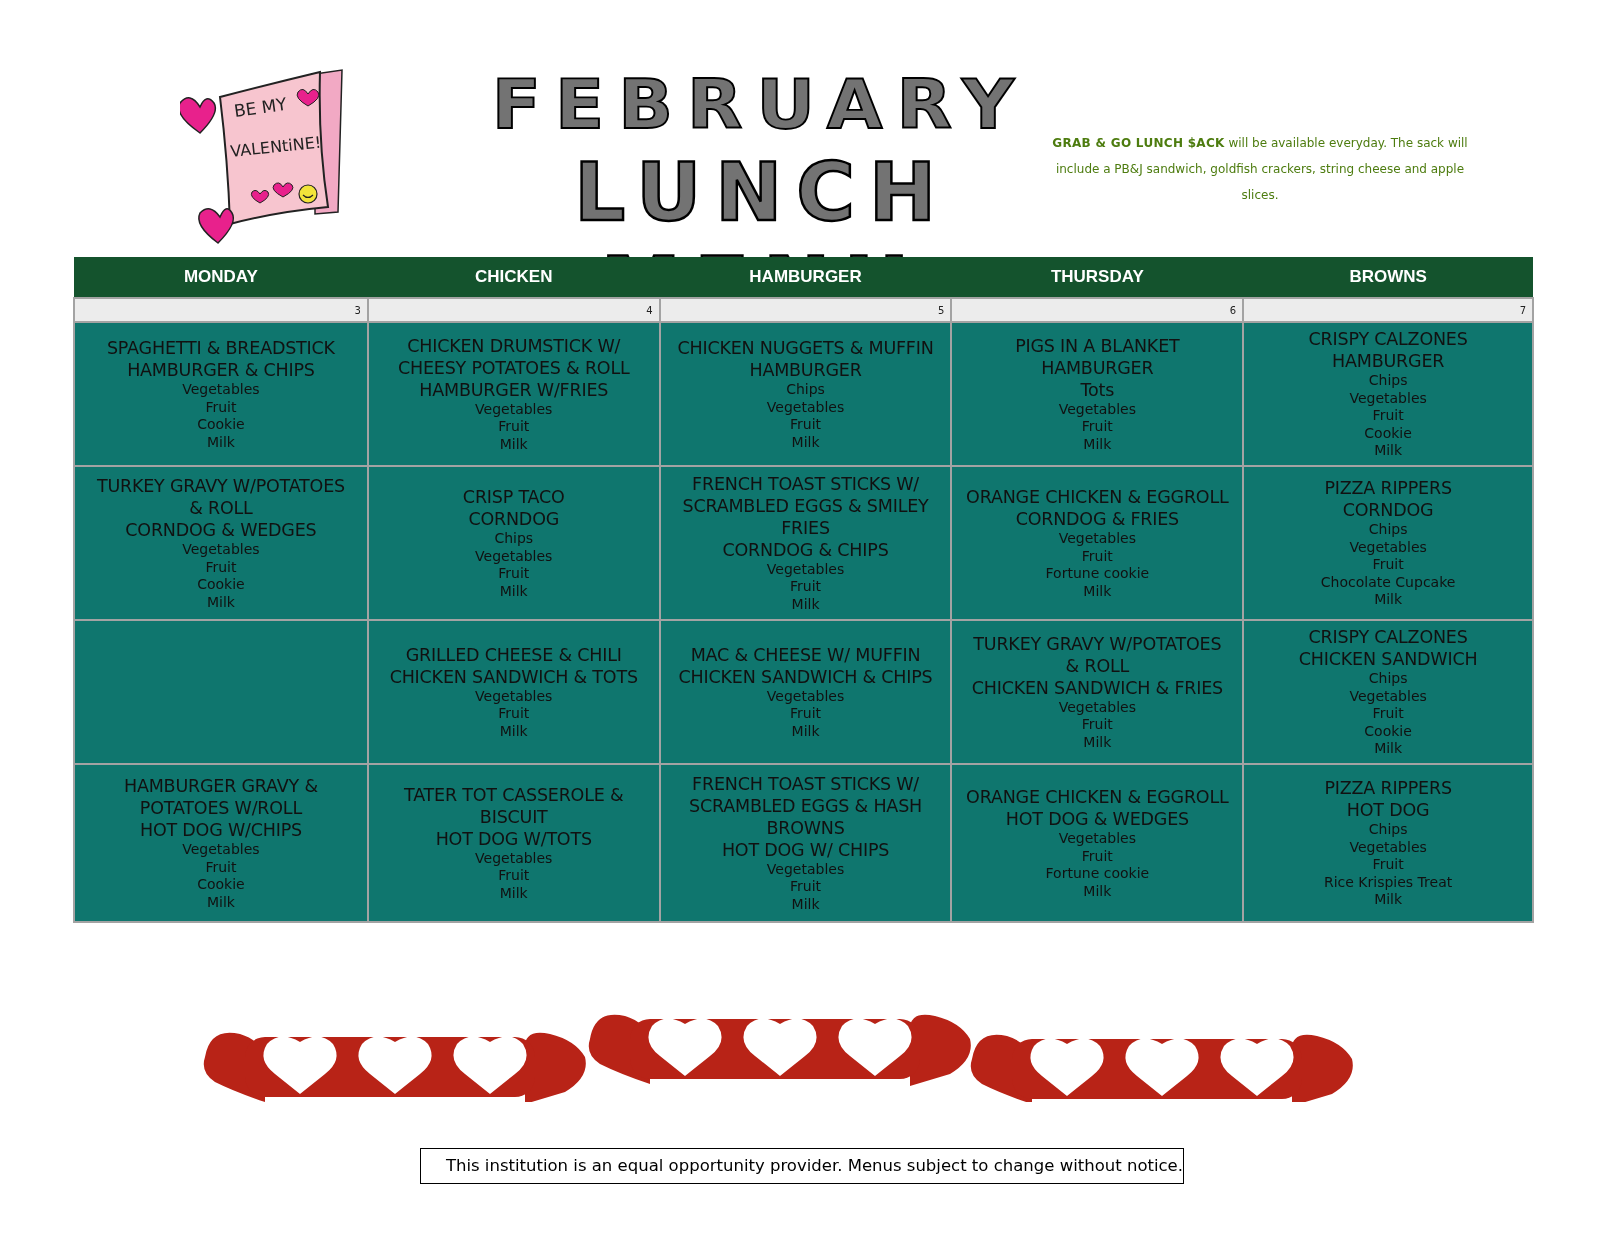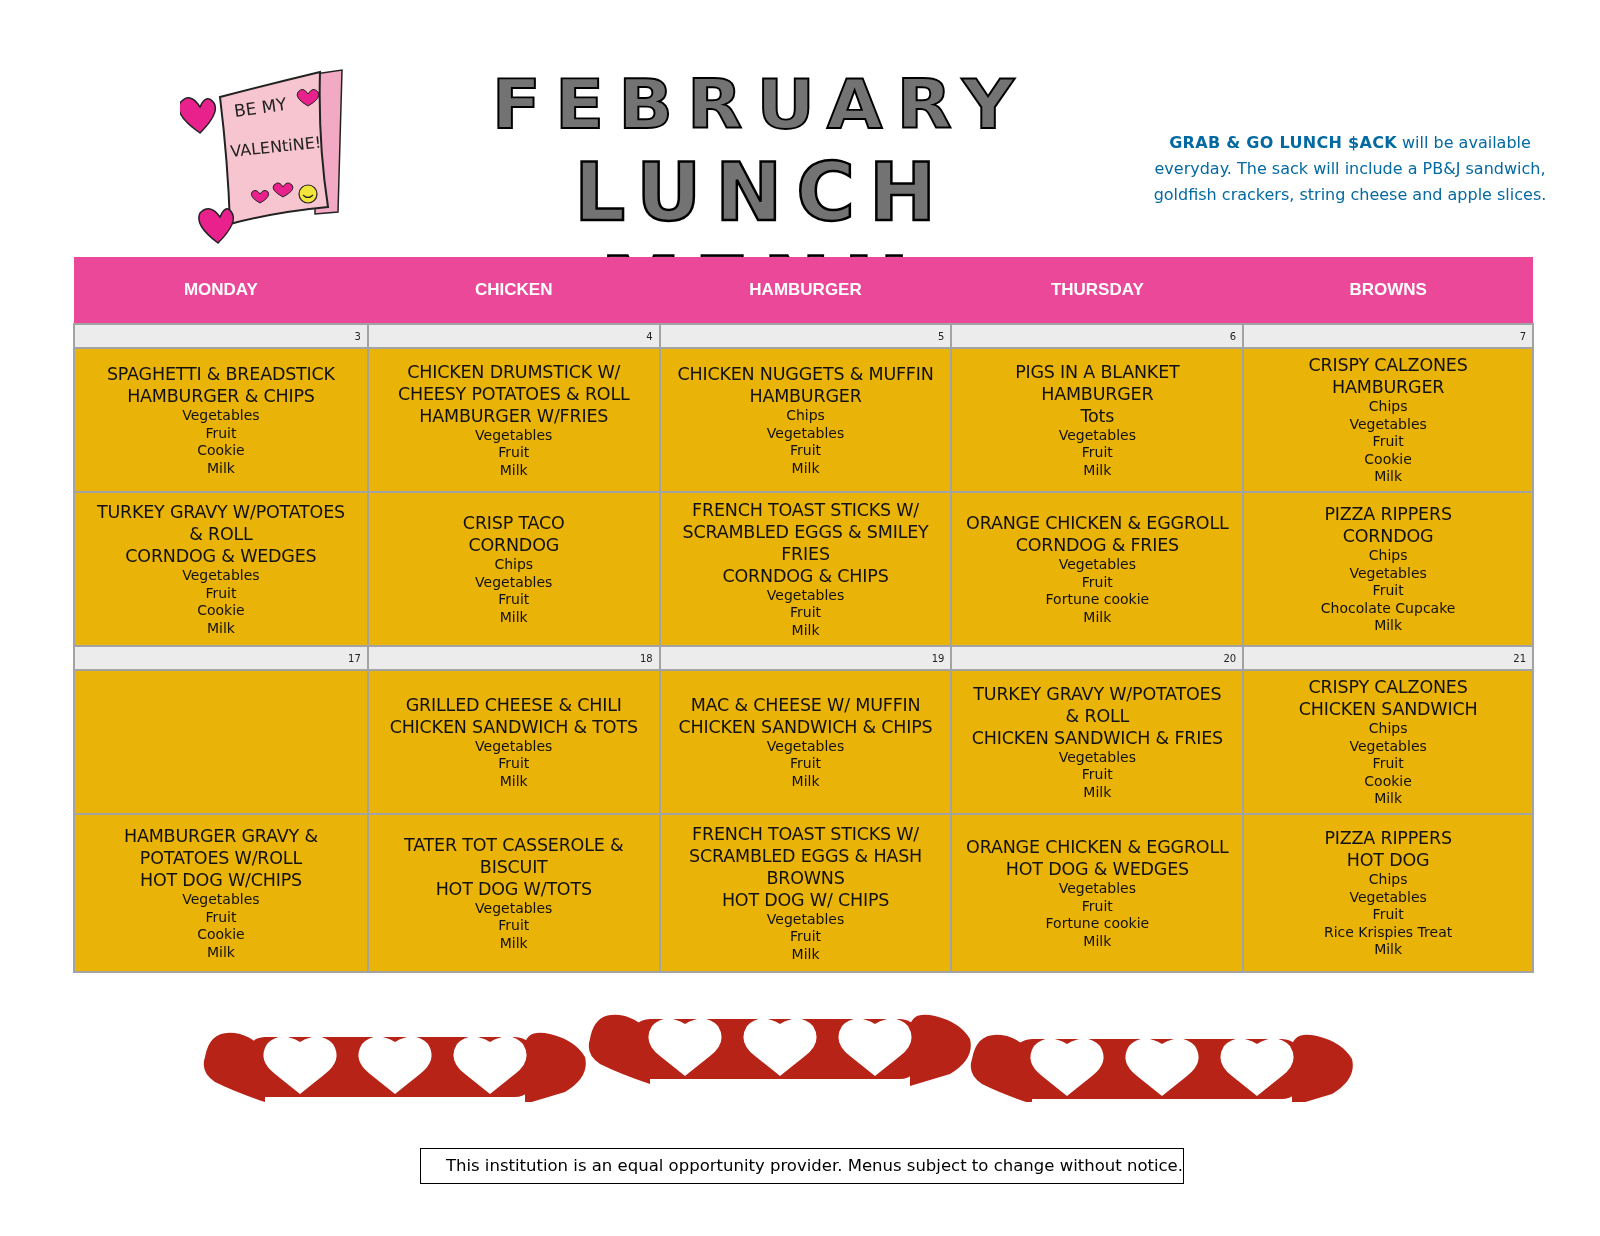--- a/index.html
+++ b/index.html
@@ -4,28 +4,28 @@
 <style>
   html, body { margin: 0; padding: 0; background: #ffffff; }
   body { width: 1600px; height: 1236px; position: relative; overflow: hidden; font-family: "DejaVu Sans", sans-serif; color: #111; }
 
   .valentine { position: absolute; left: 180px; top: 62px; width: 180px; height: 185px; }
 
   .title { position: absolute; left: 420px; top: 62px; width: 680px; text-align: center; font-family: "DejaVu Sans", sans-serif; font-weight: 900; color: #737373; }
   .title .line1 { font-size: 72px; letter-spacing: 14px; line-height: 84px; transform: scaleY(0.95); -webkit-text-stroke: 2px #000; }
   .title .line2 { font-size: 80px; letter-spacing: 14px; line-height: 94px; -webkit-text-stroke: 2.5px #000; margin-left: 4px; }
 
-  .sack { position: absolute; left: 1140px; top: 130px; width: 420px; text-align: center; font-family: "DejaVu Sans", sans-serif; font-size: 16px; line-height: 26px; color: #0369a1; }
+  .sack { position: absolute; left: 1050px; top: 130px; width: 420px; text-align: center; font-family: "DejaVu Sans", sans-serif; font-size: 12px; line-height: 26px; color: #4d7c0f; }
   .sack b { font-weight: 900; letter-spacing: 0.3px; }
 
   .calendar { position: absolute; left: 73px; top: 257px; width: 1461px; border-collapse: collapse; table-layout: fixed; }
-  .calendar th { background: #ec4899; color: #ffffff; font-family: "Liberation Sans", sans-serif; font-weight: bold; font-size: 17px; height: 40px; padding: 13px; border: none; }
+  .calendar th { background: #14532d; color: #ffffff; font-family: "Liberation Sans", sans-serif; font-weight: bold; font-size: 17px; height: 40px; padding: 0; border: none; }
   .calendar td { border: 2px solid #a3a3a3; padding: 0; vertical-align: middle; text-align: center; }
   .calendar tr.daterow td { background: #ececec; height: 22px; text-align: right; font-size: 10px; padding-right: 6px; color: #222; font-family: "DejaVu Sans", sans-serif; }
-  .calendar tr.menurow td { background: #eab308; }
+  .calendar tr.menurow td { background: #0f766e; }
   .calendar tr.r1 td { height: 142px; }
   .calendar tr.r2 td { height: 152px; }
   .calendar tr.r3 td { height: 142px; }
   .calendar tr.r4 td { height: 156px; }
 
   .main { font-family: "DejaVu Sans", sans-serif; font-size: 17.5px; line-height: 22px; color: #111; white-space: pre-line; letter-spacing: -0.2px; }
   .side { font-family: "DejaVu Sans", sans-serif; font-size: 14px; line-height: 17.5px; color: #111; white-space: pre-line; }
 
   .hearts { position: absolute; left: 200px; top: 1002px; width: 1200px; height: 100px; }
 
@@ -172,27 +172,20 @@
           <div class="main">PIZZA RIPPERS
 CORNDOG</div>
           <div class="side">Chips
 Vegetables
 Fruit
 Chocolate Cupcake
 Milk</div>
         </td>
     </tr>
 
-    <tr class="daterow">
-      <td>17</td>
-      <td>18</td>
-      <td>19</td>
-      <td>20</td>
-      <td>21</td>
-    </tr>
     <tr class="menurow r3">
       <td>
           <div class="main"></div>
           <div class="side"></div>
         </td>
       <td>
           <div class="main">GRILLED CHEESE &amp; CHILI
 CHICKEN SANDWICH &amp; TOTS</div>
           <div class="side">Vegetables
 Fruit

